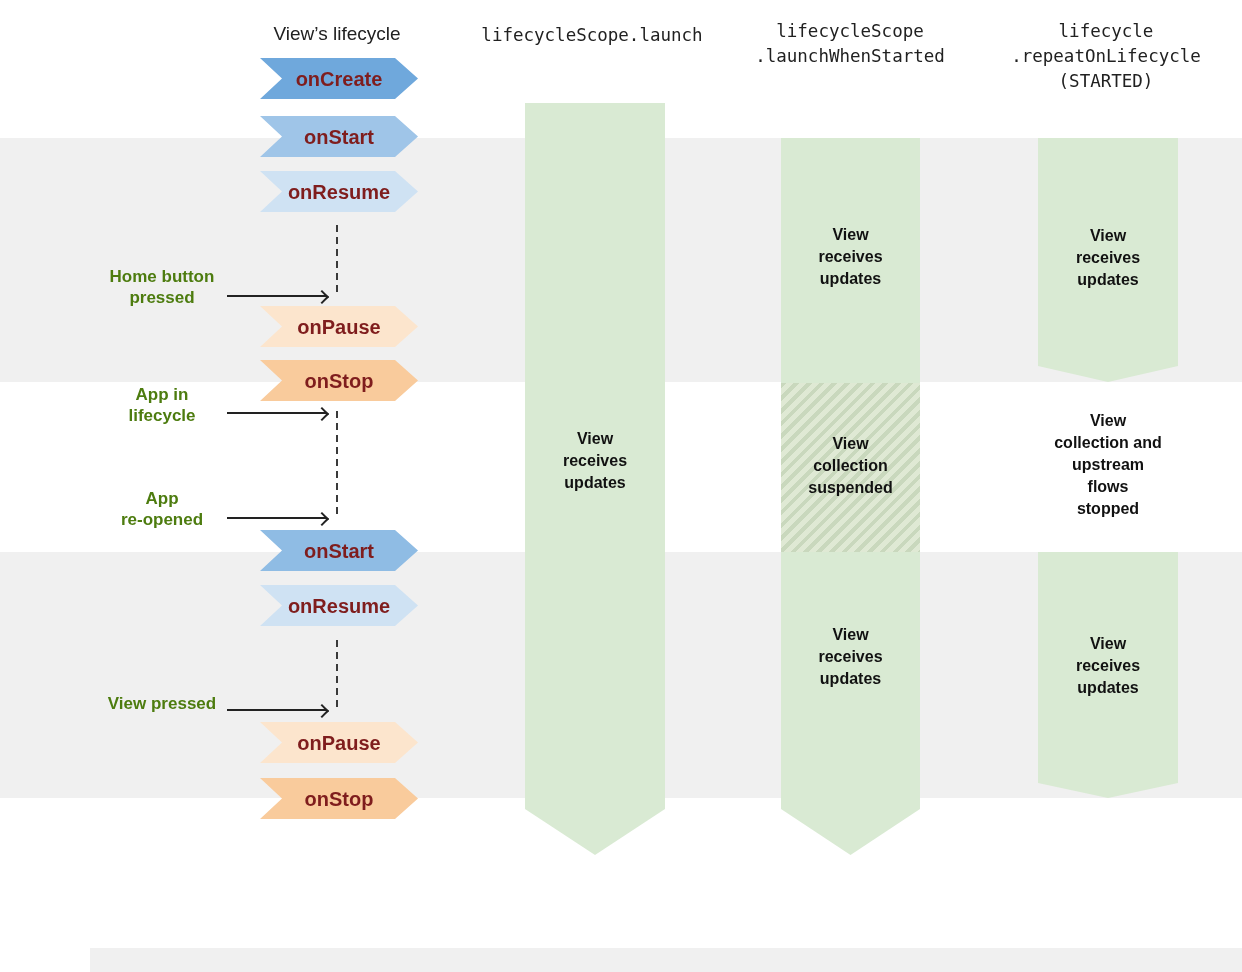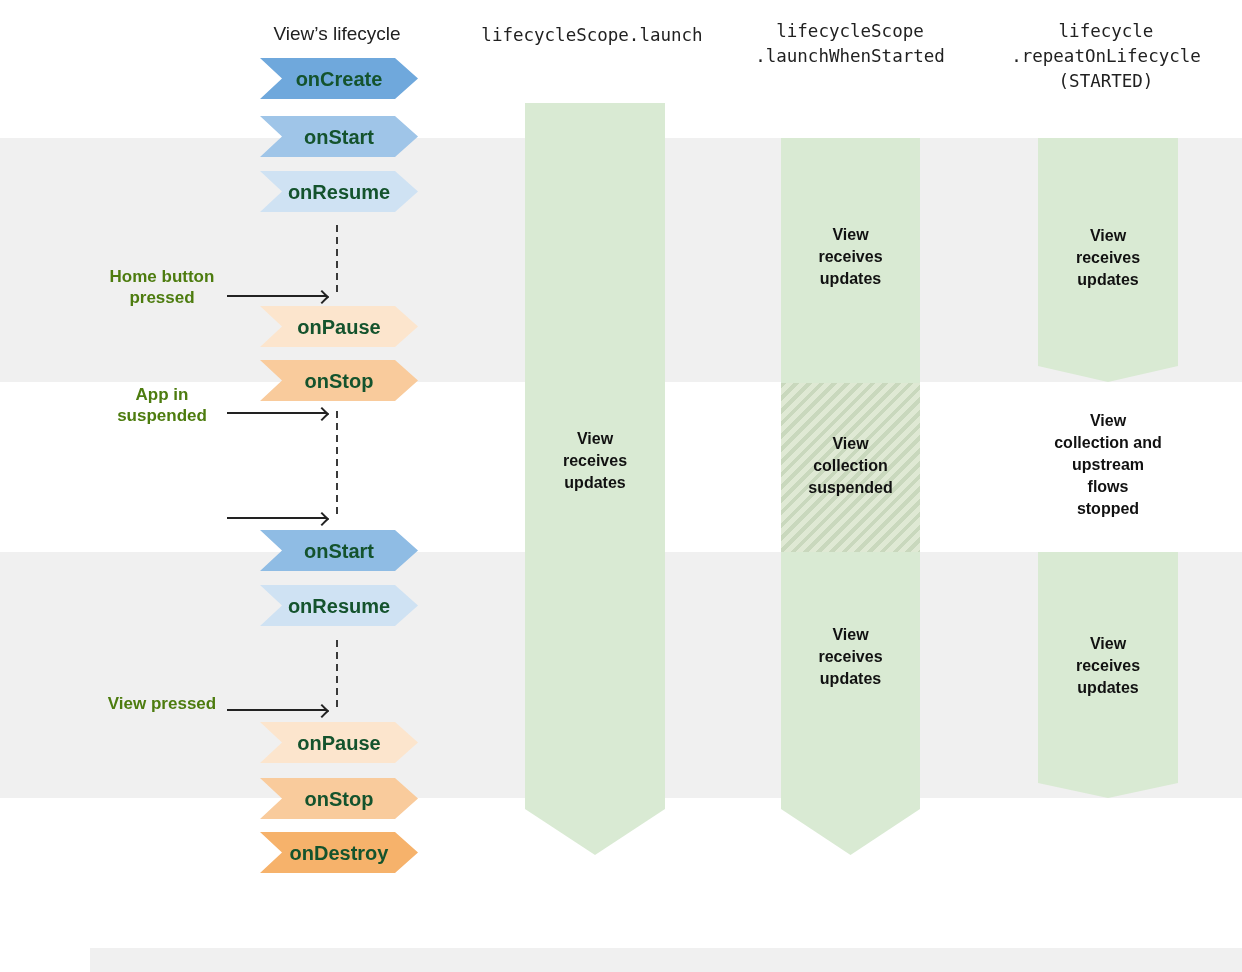--- a/index.html
+++ b/index.html
@@ -19,21 +19,21 @@
   .col4a{left:1038px;top:138px;width:140px;height:244px;
         clip-path:polygon(0 0,100% 0,100% 228px,50% 100%,0 228px);}
   .col4b{left:1038px;top:552px;width:140px;height:246px;
         clip-path:polygon(0 0,100% 0,100% 231px,50% 100%,0 231px);}
   .hatch{position:absolute;left:0;top:245px;width:100%;height:169px;
         background:repeating-linear-gradient(135deg,#c9d8bd 0 4px,#dfe9d4 4px 9px);}
 
   
   .chev{position:absolute;left:260px;width:158px;height:41px;
         clip-path:polygon(0 0,135px 0,100% 50%,135px 100%,0 100%,22px 50%);
-        font-weight:bold;font-size:20px;color:#14532d;text-align:center;line-height:43px;}
+        font-weight:bold;font-size:20px;color:#7f1d1d;text-align:center;line-height:43px;}
   .ev0{top:58px;}  .ev1{top:116px;} .ev2{top:171px;} .ev3{top:306px;} .ev4{top:360px;}
   .ev5{top:530px;} .ev6{top:585px;} .ev7{top:722px;} .ev8{top:778px;} .ev9{top:832px;}
   .c-blue1{background:#6fa8dc;} .c-blue2{background:#9fc5e8;} .c-blue2b{background:#8fbce4;}
   .c-blue3{background:#cfe2f3;} .c-or1{background:#fce5cd;} .c-or2{background:#f9cb9c;}
   .c-or3{background:#f6b26b;}
 
   
   .vdash{position:absolute;left:336px;width:2px;
          background:repeating-linear-gradient(to bottom,#3a3a3a 0 7px,transparent 7px 12px);}
   .d1{top:225px;height:70px;} .d2{top:411px;height:108px;} .d3{top:640px;height:70px;}
@@ -96,30 +96,31 @@
 
   <div class="chev ev0 c-blue1">onCreate</div>
   <div class="chev ev1 c-blue2">onStart</div>
   <div class="chev ev2 c-blue3">onResume</div>
   <div class="chev ev3 c-or1">onPause</div>
   <div class="chev ev4 c-or2">onStop</div>
   <div class="chev ev5 c-blue2b">onStart</div>
   <div class="chev ev6 c-blue3">onResume</div>
   <div class="chev ev7 c-or1">onPause</div>
   <div class="chev ev8 c-or2">onStop</div>
-  <div class="chev ev9 c-or3">onDestroy</div>
 
   <div class="vdash d1"></div>
   <div class="vdash d2"></div>
   <div class="vdash d3"></div>
 
   <div class="ann a1">Home button
 pressed</div>
   <div class="ann a2">App in
-suspended</div>
+lifecycle</div>
+  <div class="ann a3">App
+re-opened</div>
   <div class="ann a4">View pressed</div>
   <div class="arrow ar1"></div>
   <div class="arrow ar2"></div>
   <div class="arrow ar3"></div>
   <div class="arrow ar4"></div>
 
   <div class="collabel l-c2">View
 receives
 updates</div>
   <div class="collabel l-c3top">View

